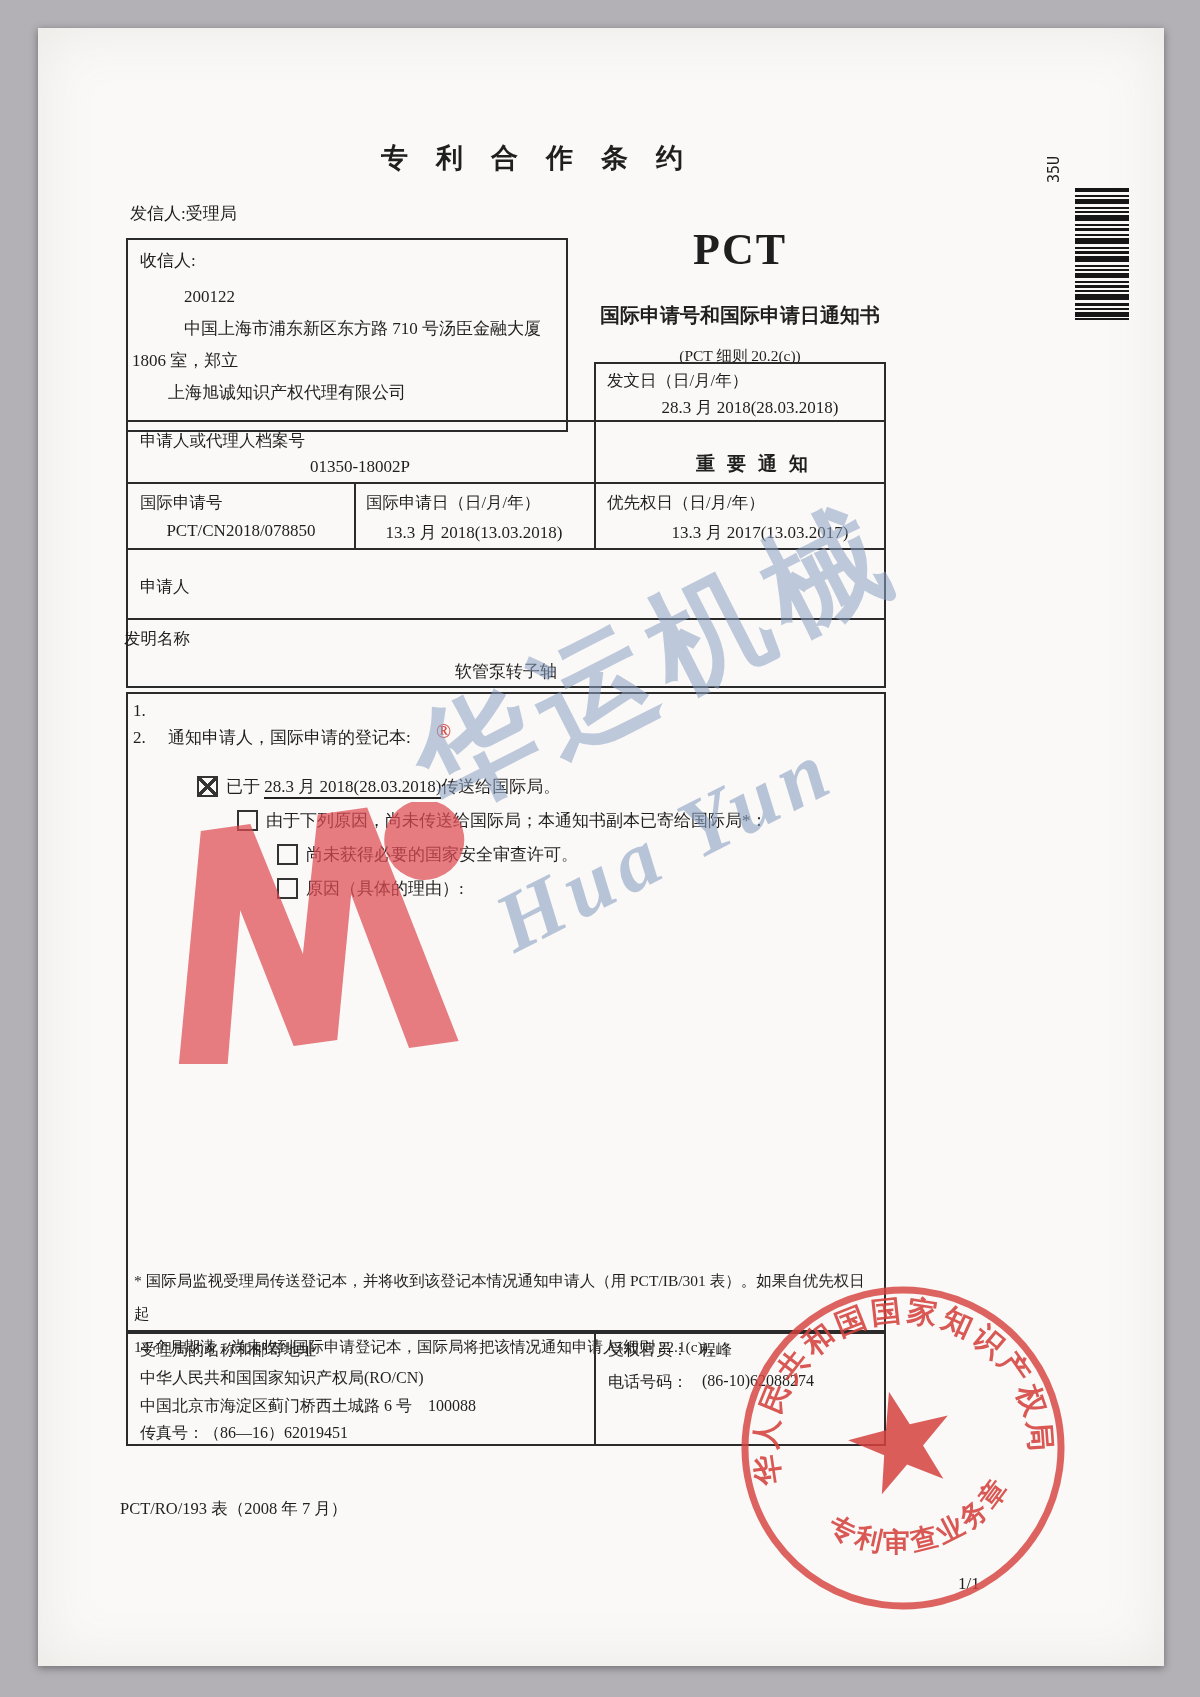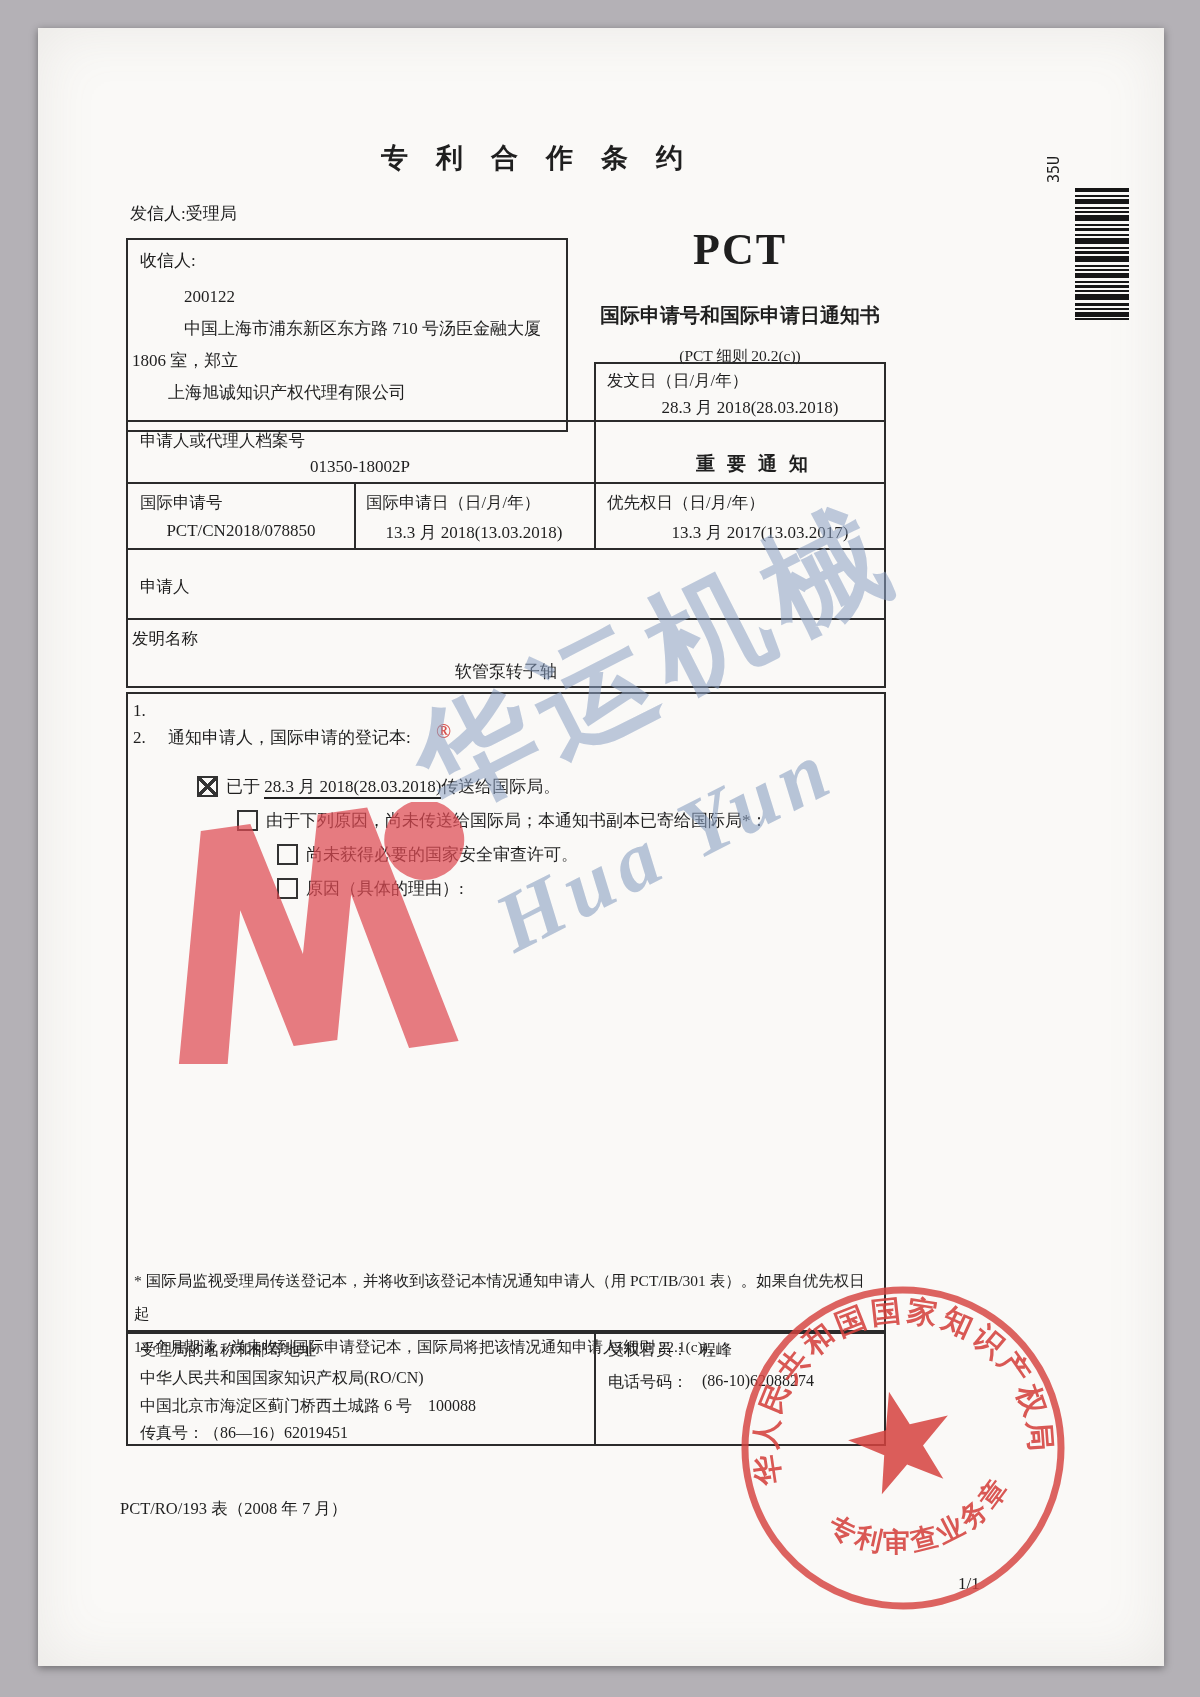--- a/index.html
+++ b/index.html
@@ -104,21 +104,21 @@
   <div class="abs val-center" style="left:130px;width:222px;top:521px;">PCT/CN2018/078850</div>
   <div class="abs" style="left:366px;top:492px;font-size:16.5px;">国际申请日（日/月/年）</div>
   <div class="abs val-center" style="left:356px;width:236px;top:521px;">13.3 月 2018(13.03.2018)</div>
   <div class="abs" style="left:607px;top:492px;font-size:16.5px;">优先权日（日/月/年）</div>
   <div class="abs val-center" style="left:634px;width:252px;top:521px;">13.3 月 2017(13.03.2017)</div>
 
   <div class="abs box" style="left:126px;top:548px;width:760px;height:72px;"></div>
   <div class="abs" style="left:140px;top:576px;font-size:16.5px;">申请人</div>
 
   <div class="abs box" style="left:126px;top:618px;width:760px;height:70px;"></div>
-  <div class="abs" style="left:132px;top:628px;font-size:16.5px;">发明名称</div>
+  <div class="abs" style="left:124px;top:628px;font-size:16.5px;">发明名称</div>
   <div class="abs val-center" style="left:126px;width:760px;top:660px;">软管泵转子轴</div>
 
   <div class="abs box" style="left:126px;top:692px;width:760px;height:640px;"></div>
 
   <div class="abs item t" style="left:133px;top:700px;width:730px;">
     <span class="no">1.</span>
   </div>
   <div class="abs item t" style="left:133px;top:727px;width:730px;">
     <span class="no">2.</span>
     <span>通知申请人，国际申请的登记本:</span>

